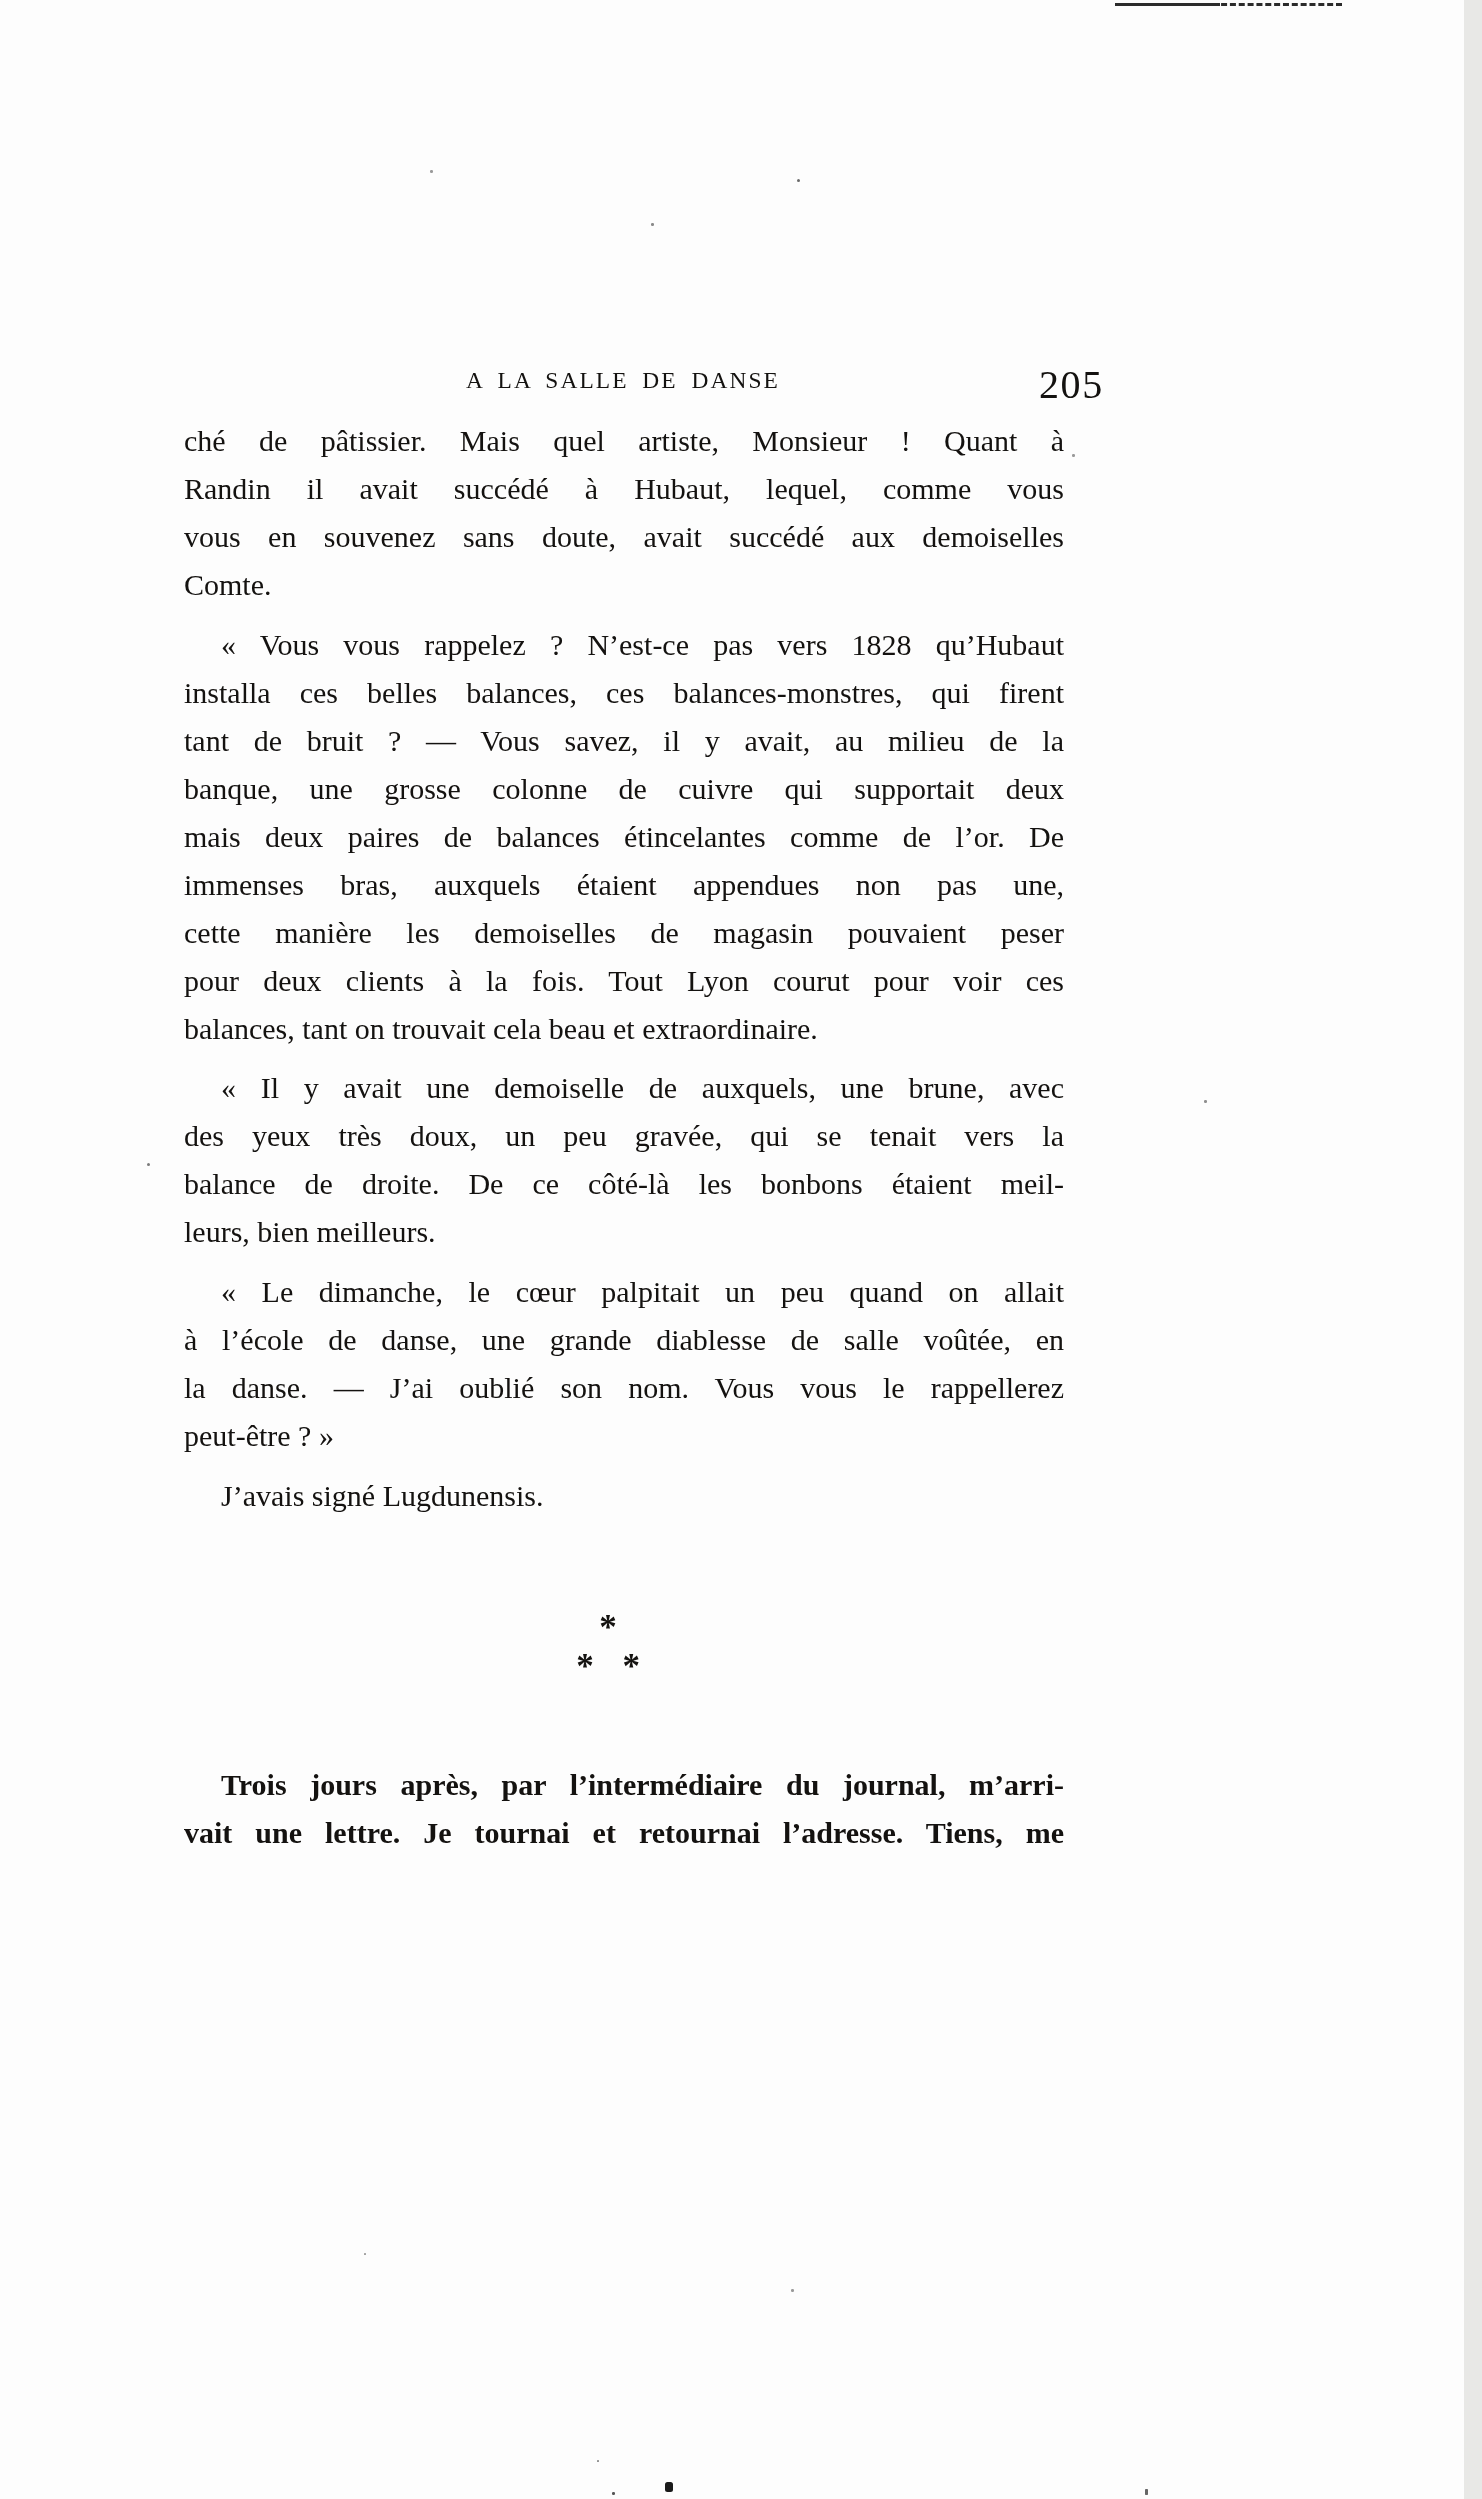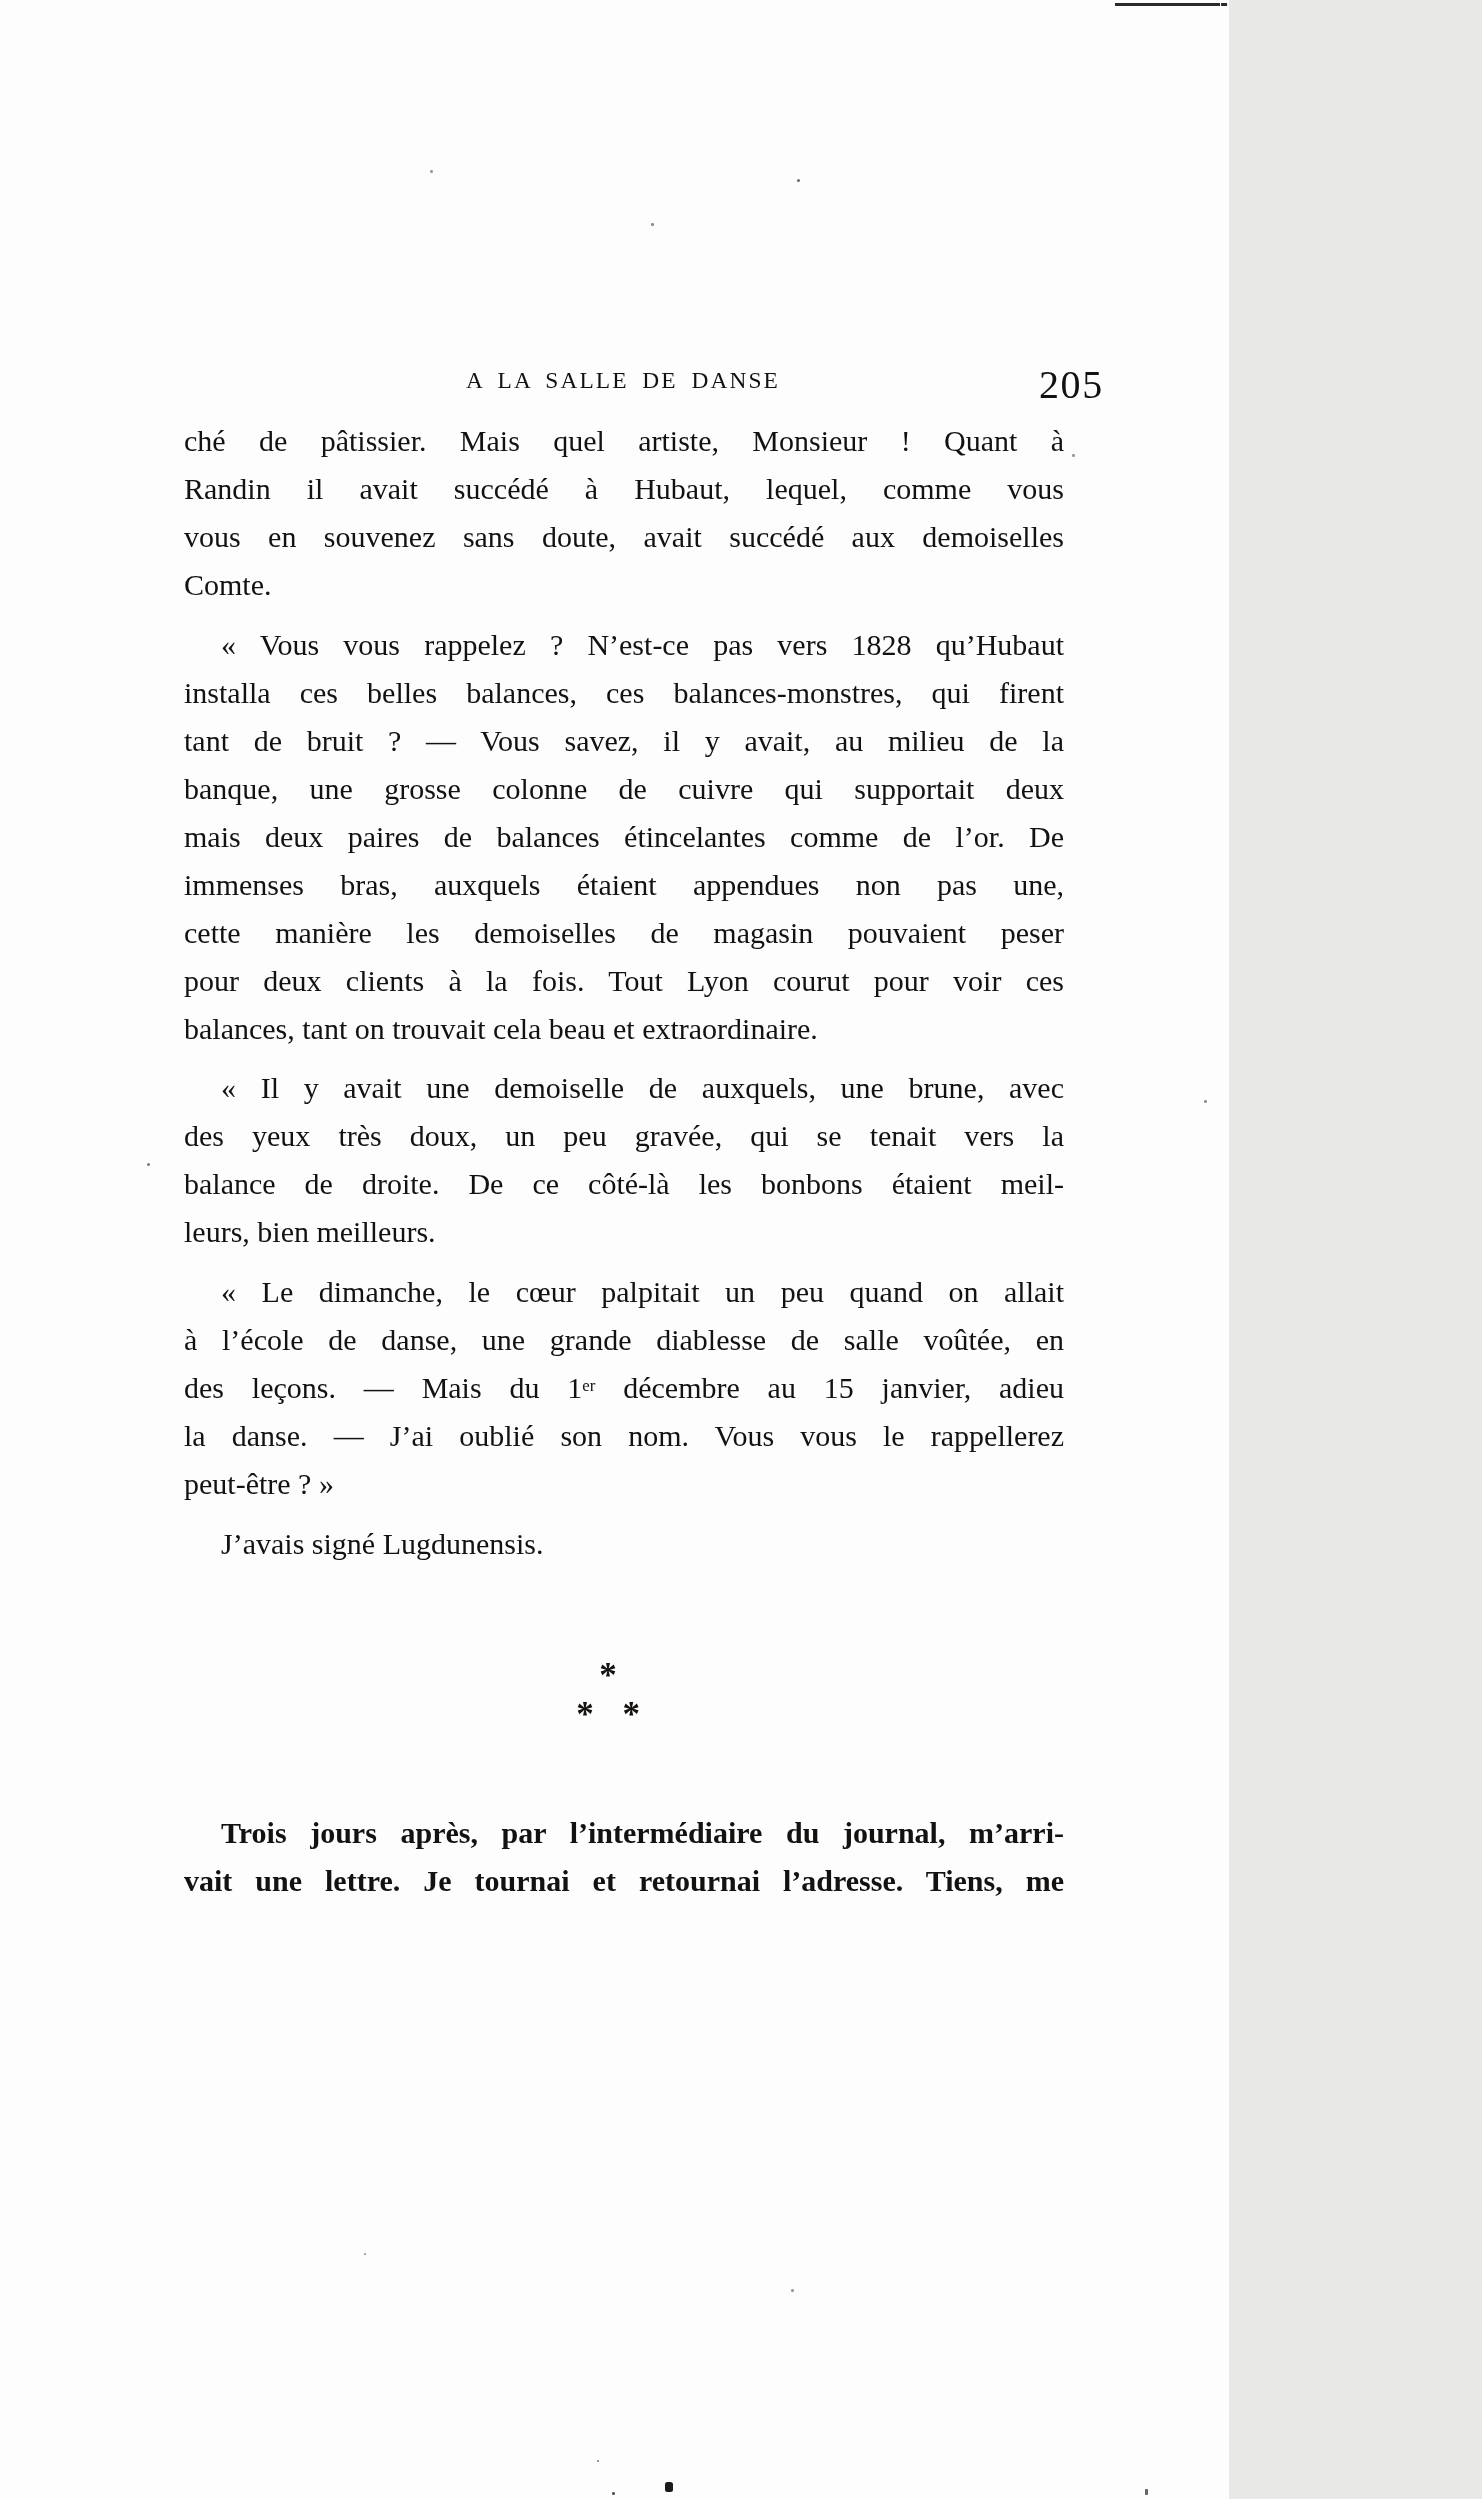--- a/index.html
+++ b/index.html
@@ -1,18 +1,18 @@
 <!DOCTYPE html>
 <html style="font-size:13.4px"><head>
 <meta charset="utf-8">
 <style>
   html,body{margin:0;padding:0;background:#e8e8e6;}
   .page{
     position:relative;
-    width:1229px;height:2500px;
+    width:1464px;height:2500px;
     background:#fdfdfd;
     font-family:"Liberation Serif", serif;
     color:#141210;
     overflow:hidden;
   }
   
   .header{position:absolute;top:364px;left:184px;width:878px;height:37px;}
   .header-title{
     position:absolute;left:0;right:0;top:3.3px;
     text-align:center;
@@ -101,21 +101,20 @@
     <div class="para">
         <div class="line just indent">« Il y avait une demoiselle de auxquels, une brune, avec</div>
         <div class="line just">des yeux très doux, un peu gravée, qui se tenait vers la</div>
         <div class="line just">balance de droite. De ce côté-là les bonbons étaient meil-</div>
         <div class="line last">leurs, bien meilleurs.</div>
       </div>
 
     <div class="para">
         <div class="line just indent">« Le dimanche, le cœur palpitait un peu quand on allait</div>
         <div class="line just">à l’école de danse, une grande diablesse de salle voûtée, en</div>
-        <div class="line just">des leçons. — Mais du 1<sup>er</sup> décembre au 15 janvier, adieu</div>
         <div class="line just">la danse. — J’ai oublié son nom. Vous vous le rappellerez</div>
         <div class="line last">peut-être ? »</div>
       </div>
 
     <div class="para signature">
         <div class="line last indent">J’avais signé <span style="">Lugdunensis.</span></div>
       </div>
 
     <div class="divider">
       <div class="divider-top">*</div>

